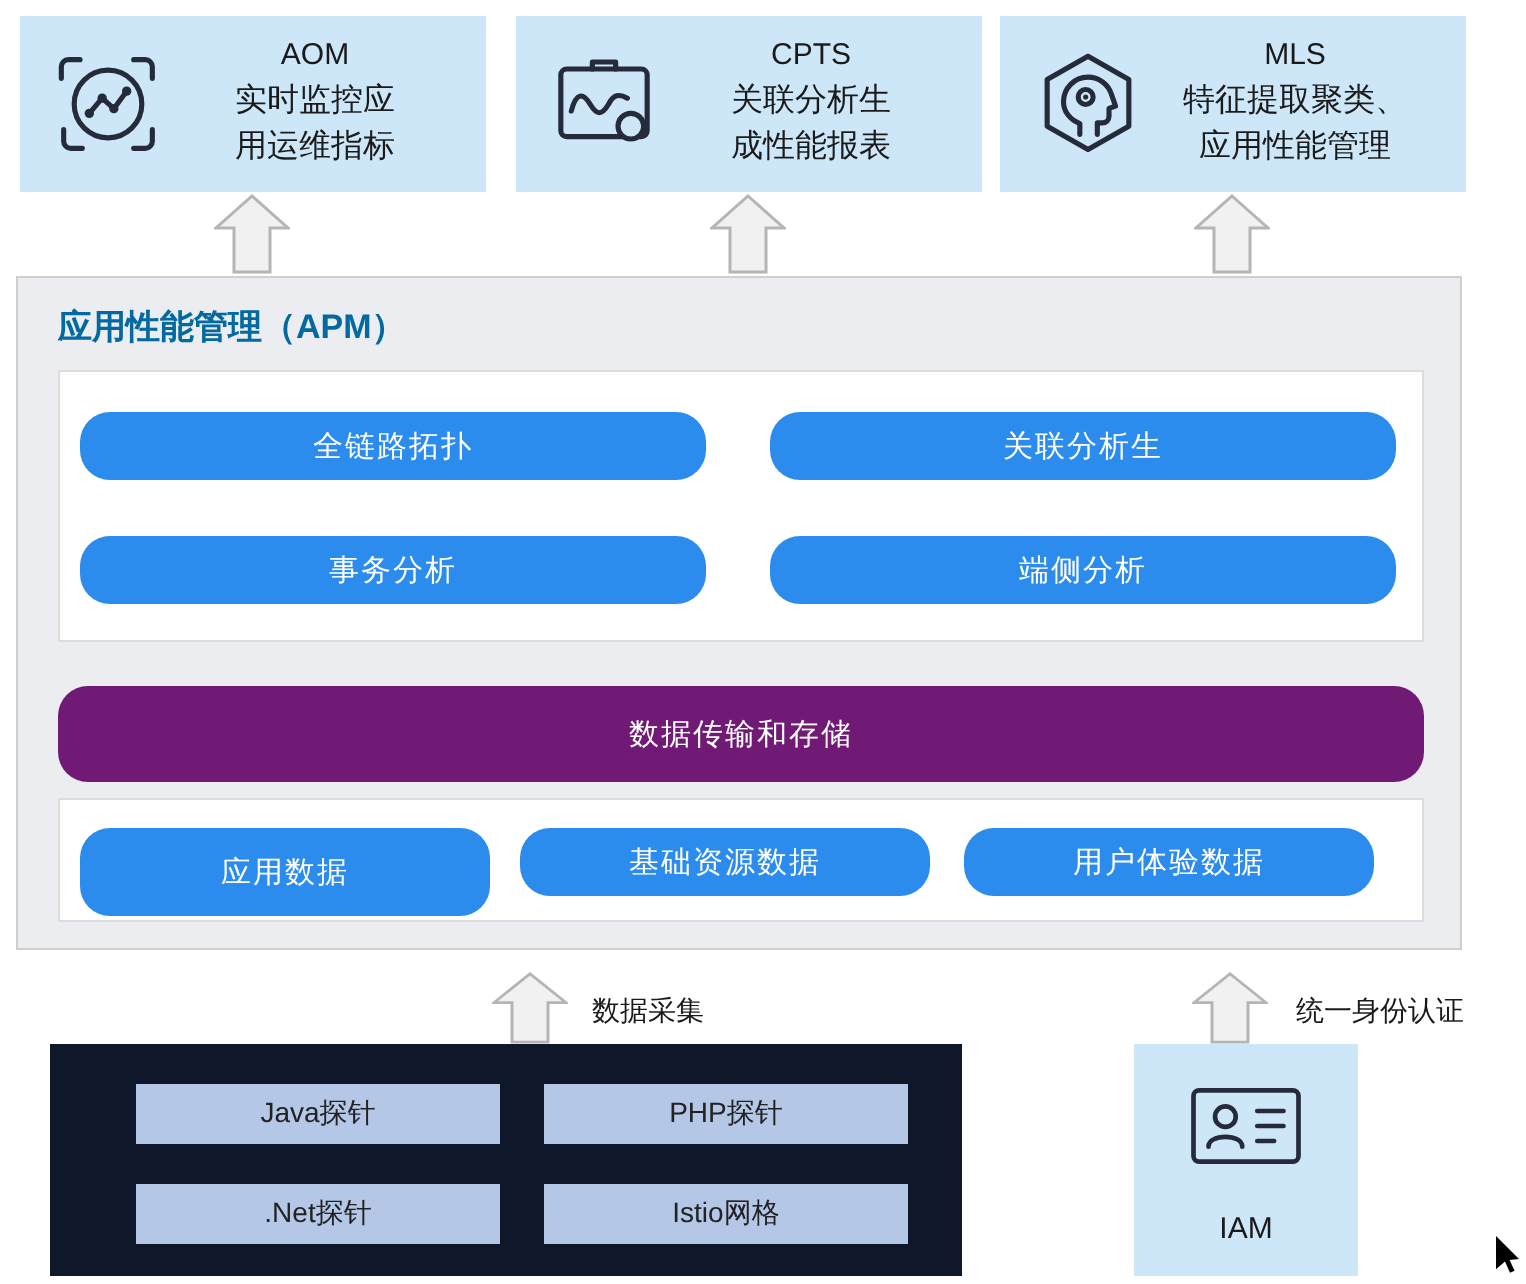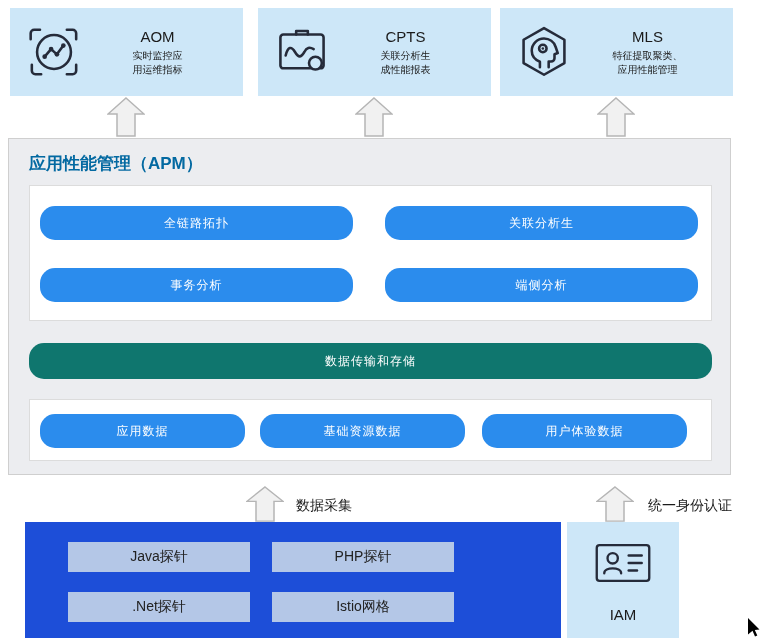--- a/index.html
+++ b/index.html
@@ -14,56 +14,56 @@
   
   .svc-box{
     position:absolute;top:8px;width:233px;height:88px;
     background:#cde7f8;
     display:flex;align-items:center;gap:0;
     padding:0 10px 0 16px;box-sizing:border-box;
   }
   .svc-icon{flex:0 0 auto;}
   .svc-text{flex:1;display:flex;flex-direction:column;align-items:center;justify-content:center;}
   .svc-name{font-size:15px;margin-bottom:4px;color:#1a1a1a;}
-  .svc-desc{font-size:10px;line-height:1.4;color:#1a1a1a;text-align:center;}
+  .svc-desc{font-size:16px;line-height:1.4;color:#1a1a1a;text-align:center;}
 
   .arrow{position:absolute;}
 
   
   .apm-box{
     position:absolute;left:8px;top:138px;width:723px;height:337px;
     background:#ecedf0;border:1px solid #cfcfcf;box-sizing:border-box;
   }
   .apm-title{
     position:absolute;left:20px;top:13px;
     font-size:17px;font-weight:bold;color:#0369a1;
   }
   .panel{
     position:absolute;background:#ffffff;border:1px solid #dcdcdc;box-sizing:border-box;
   }
   .features-panel{left:20px;top:46px;width:683px;height:136px;}
   .data-panel{left:20px;top:260px;width:683px;height:62px;}
 
   .node{
     position:absolute;background:#2b8ced;color:#fff;
-    font-size:12px;display:flex;align-items:center;justify-content:center;
+    font-size:15px;display:flex;align-items:center;justify-content:center;
     letter-spacing:1px;
     border-radius:15px;
   }
   .storage-bar{
-    left:20px;top:204px;width:683px;height:36px;
-    background:#0f766e;
+    left:20px;top:204px;width:683px;height:48px;
+    background:#701a75;
   }
 
   .lbl{position:absolute;font-size:14px;color:#1a1a1a;white-space:nowrap;}
 
   
   .agents-box{
-    position:absolute;left:25px;top:522px;width:536px;height:116px;
-    background:#1d4ed8;
+    position:absolute;left:25px;top:522px;width:456px;height:116px;
+    background:#0f172a;
   }
   .agent-node{
     position:absolute;width:182px;height:30px;
     background:#b4c7e7;color:#222;
     font-size:14px;display:flex;align-items:center;justify-content:center;
   }
 
   
   .iam-box{
     position:absolute;left:567px;top:522px;width:112px;height:116px;
@@ -152,21 +152,21 @@
     <div class="panel features-panel">
       <div class="node" style="left:10px;top:20px;width:313px;height:34px">全链路拓扑</div>
       <div class="node" style="left:355px;top:20px;width:313px;height:34px">关联分析生</div>
       <div class="node" style="left:10px;top:82px;width:313px;height:34px">事务分析</div>
       <div class="node" style="left:355px;top:82px;width:313px;height:34px">端侧分析</div>
     </div>
 
     <div class="node storage-bar">数据传输和存储</div>
 
     <div class="panel data-panel">
-      <div class="node" style="left:10px;top:14px;width:205px;height:34px">应用数据</div>
+      <div class="node" style="left:10px;top:14px;width:205px;height:44px">应用数据</div>
       <div class="node" style="left:452px;top:14px;width:205px;height:34px">用户体验数据</div>
       <div class="node" style="left:230px;top:14px;width:205px;height:34px">基础资源数据</div>
     </div>
   </div>
 
   <svg class="arrow" style="left:246px;top:486px" width="38" height="36" viewBox="0 0 38 40" preserveAspectRatio="none">
     <polygon points="19,1 37,17 28,17 28,39 10,39 10,17 1,17" fill="#f1f1f1" stroke="#b5b5b5" stroke-width="1.5"></polygon>
   </svg>
   <div class="lbl" style="left:296px;top:497px">数据采集</div>
 

